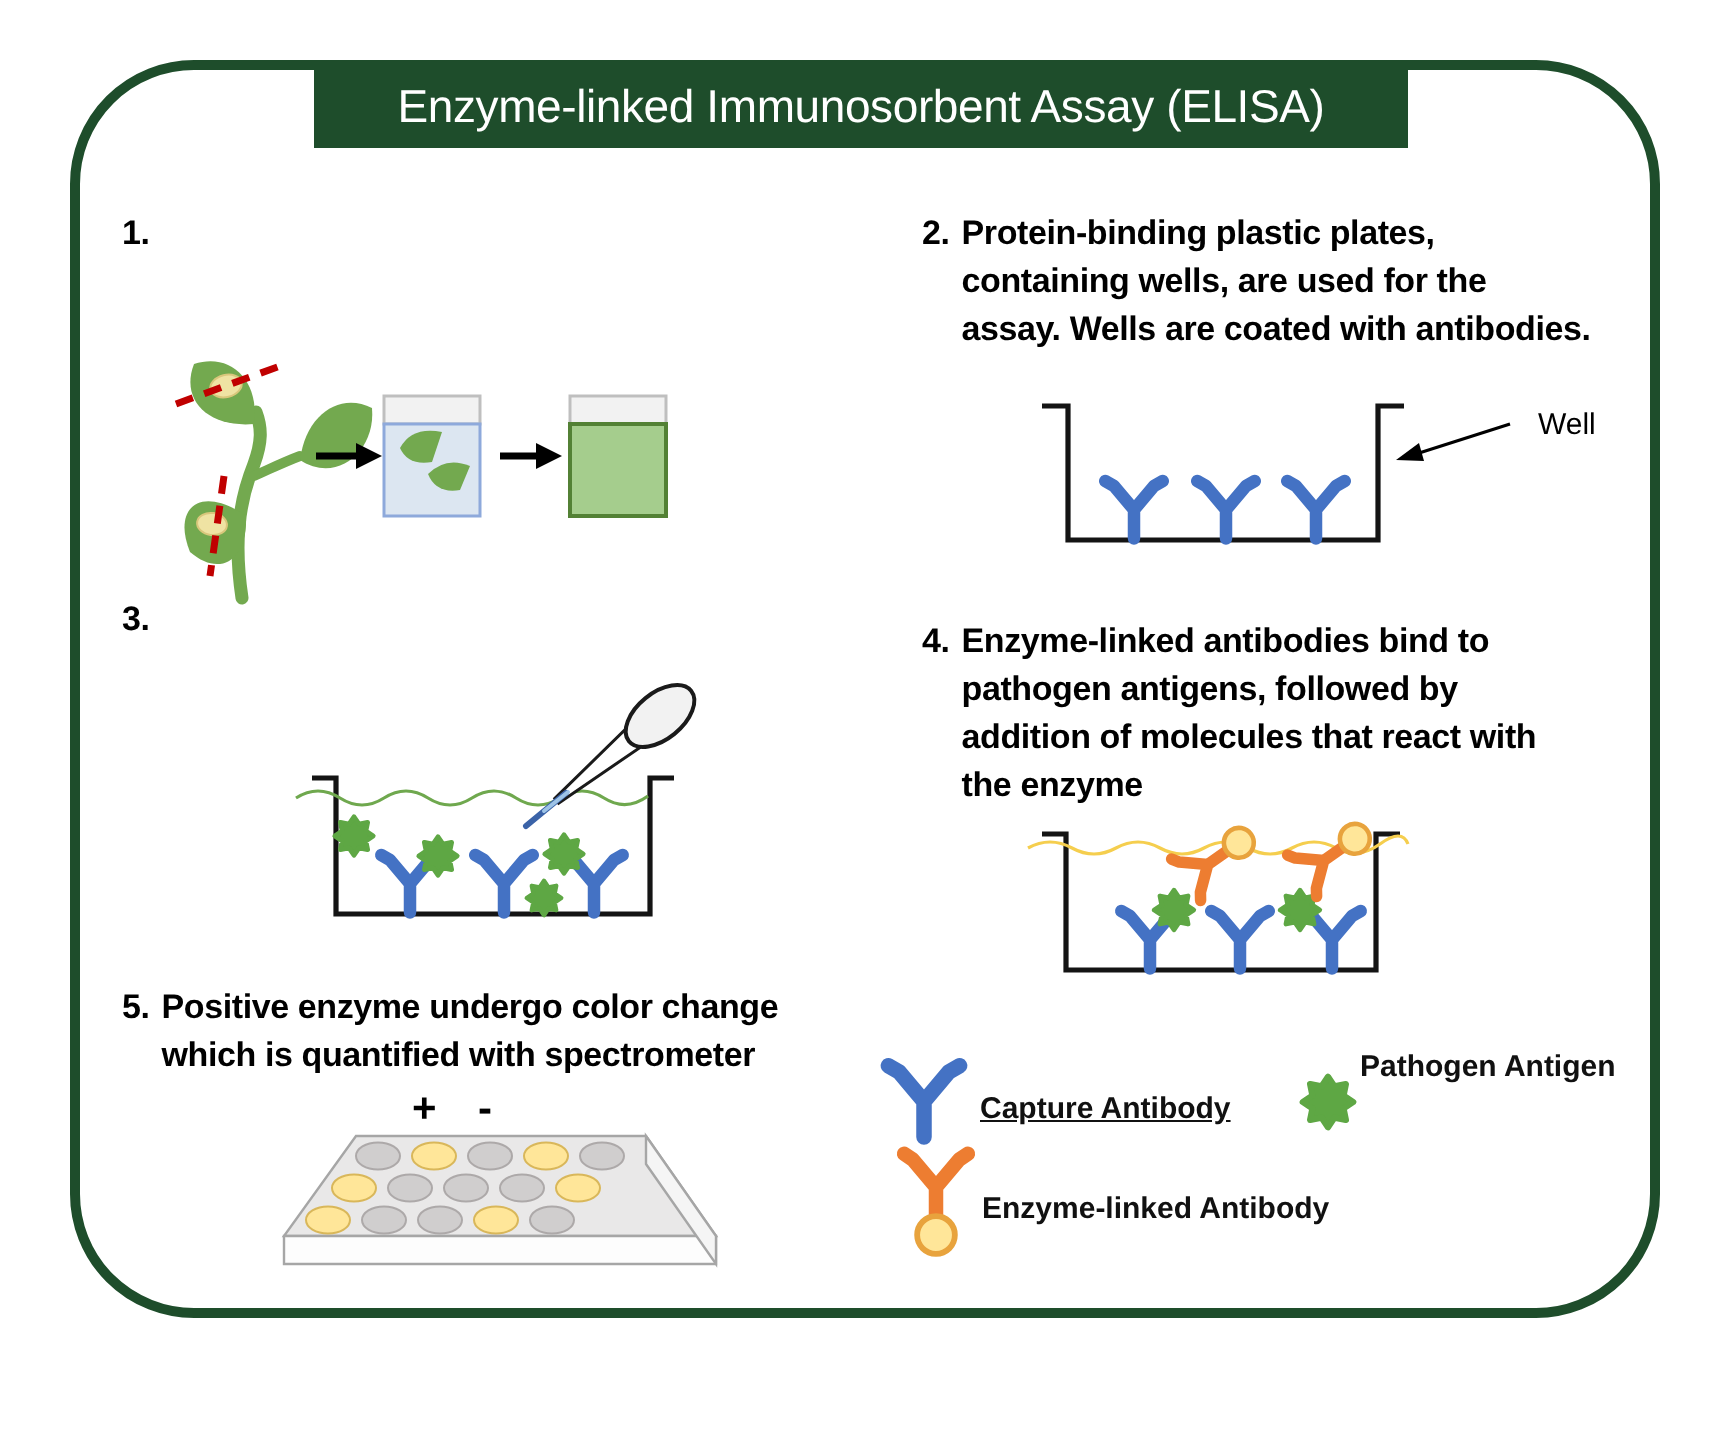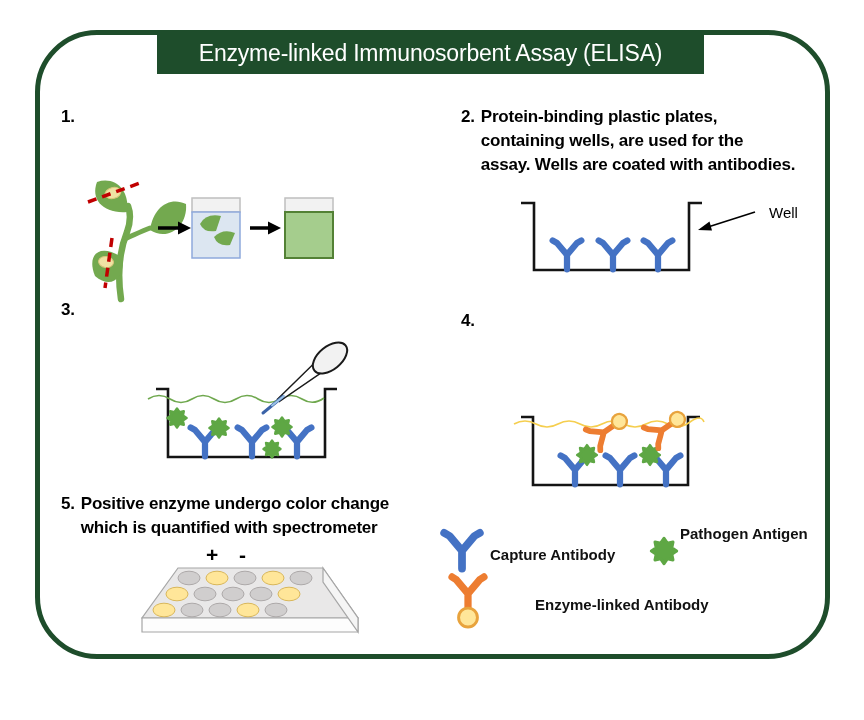--- a/index.html
+++ b/index.html
@@ -29,23 +29,23 @@
   #step3{left:61px;top:298px;width:380px;}
   #step4{left:461px;top:309px;width:370px;}
   #step5{left:61px;top:492px;width:390px;}
   .well-annot{
     position:absolute;left:731px;top:204px;font-size:15px;font-weight:400;color:#000;z-index:2;margin-left:38px;
   }
   .plate-sign{position:absolute;font-size:21px;font-weight:700;color:#000;z-index:2;}
   #plus-sign{left:206px;top:543px;}
   #minus-sign{left:239px;top:543px;}
   .legend-label{position:absolute;font-size:15px;font-weight:700;color:#111;z-index:2;}
-  #legend-capture{left:490px;top:546px;}
+  #legend-capture{left:490px;top:546px;text-decoration:underline;}
   #legend-antigen{left:680px;top:525px;}
-  #legend-enzyme{left:491px;top:596px;margin-left:44px;}
+  #legend-enzyme{left:491px;top:596px;}
   svg.scene{position:absolute;left:0;top:0;z-index:1;}
   .st-blue{stroke:var(--antibody-blue,#4472C4);}
   .st-orange{stroke:var(--enzyme-orange,#ED7D31);}
   .fi-antigen{fill:var(--antigen-green,#5EA744);stroke:var(--antigen-green,#5EA744);}
   .well-pos{fill:var(--positive-well,#FFE699);stroke:#D9B75A;stroke-width:1;}
   .well-neg{fill:var(--negative-well,#D0CECE);stroke:#ADA9A9;stroke-width:1;}
 </style>
 </head>
 <body>
 
@@ -60,20 +60,24 @@
   <span class="num">2.</span>
   <span class="txt">Protein-binding plastic plates,
 containing wells, are used for the
 assay. Wells are coated with antibodies.</span>
 </div>
 <div class="step" id="step3">
   <span class="num">3.</span>
 </div>
 <div class="step" id="step4">
   <span class="num">4.</span>
+  <span class="txt">Enzyme-linked antibodies bind to
+pathogen antigens, followed by
+addition of molecules that react with
+the enzyme</span>
 </div>
 <div class="step" id="step5">
   <span class="num">5.</span>
   <span class="txt">Positive enzyme undergo color change
 which is quantified with spectrometer</span>
 </div>
 
 <div class="well-annot">Well</div>
 <div class="plate-sign" id="plus-sign">+</div>
 <div class="plate-sign" id="minus-sign">-</div>

